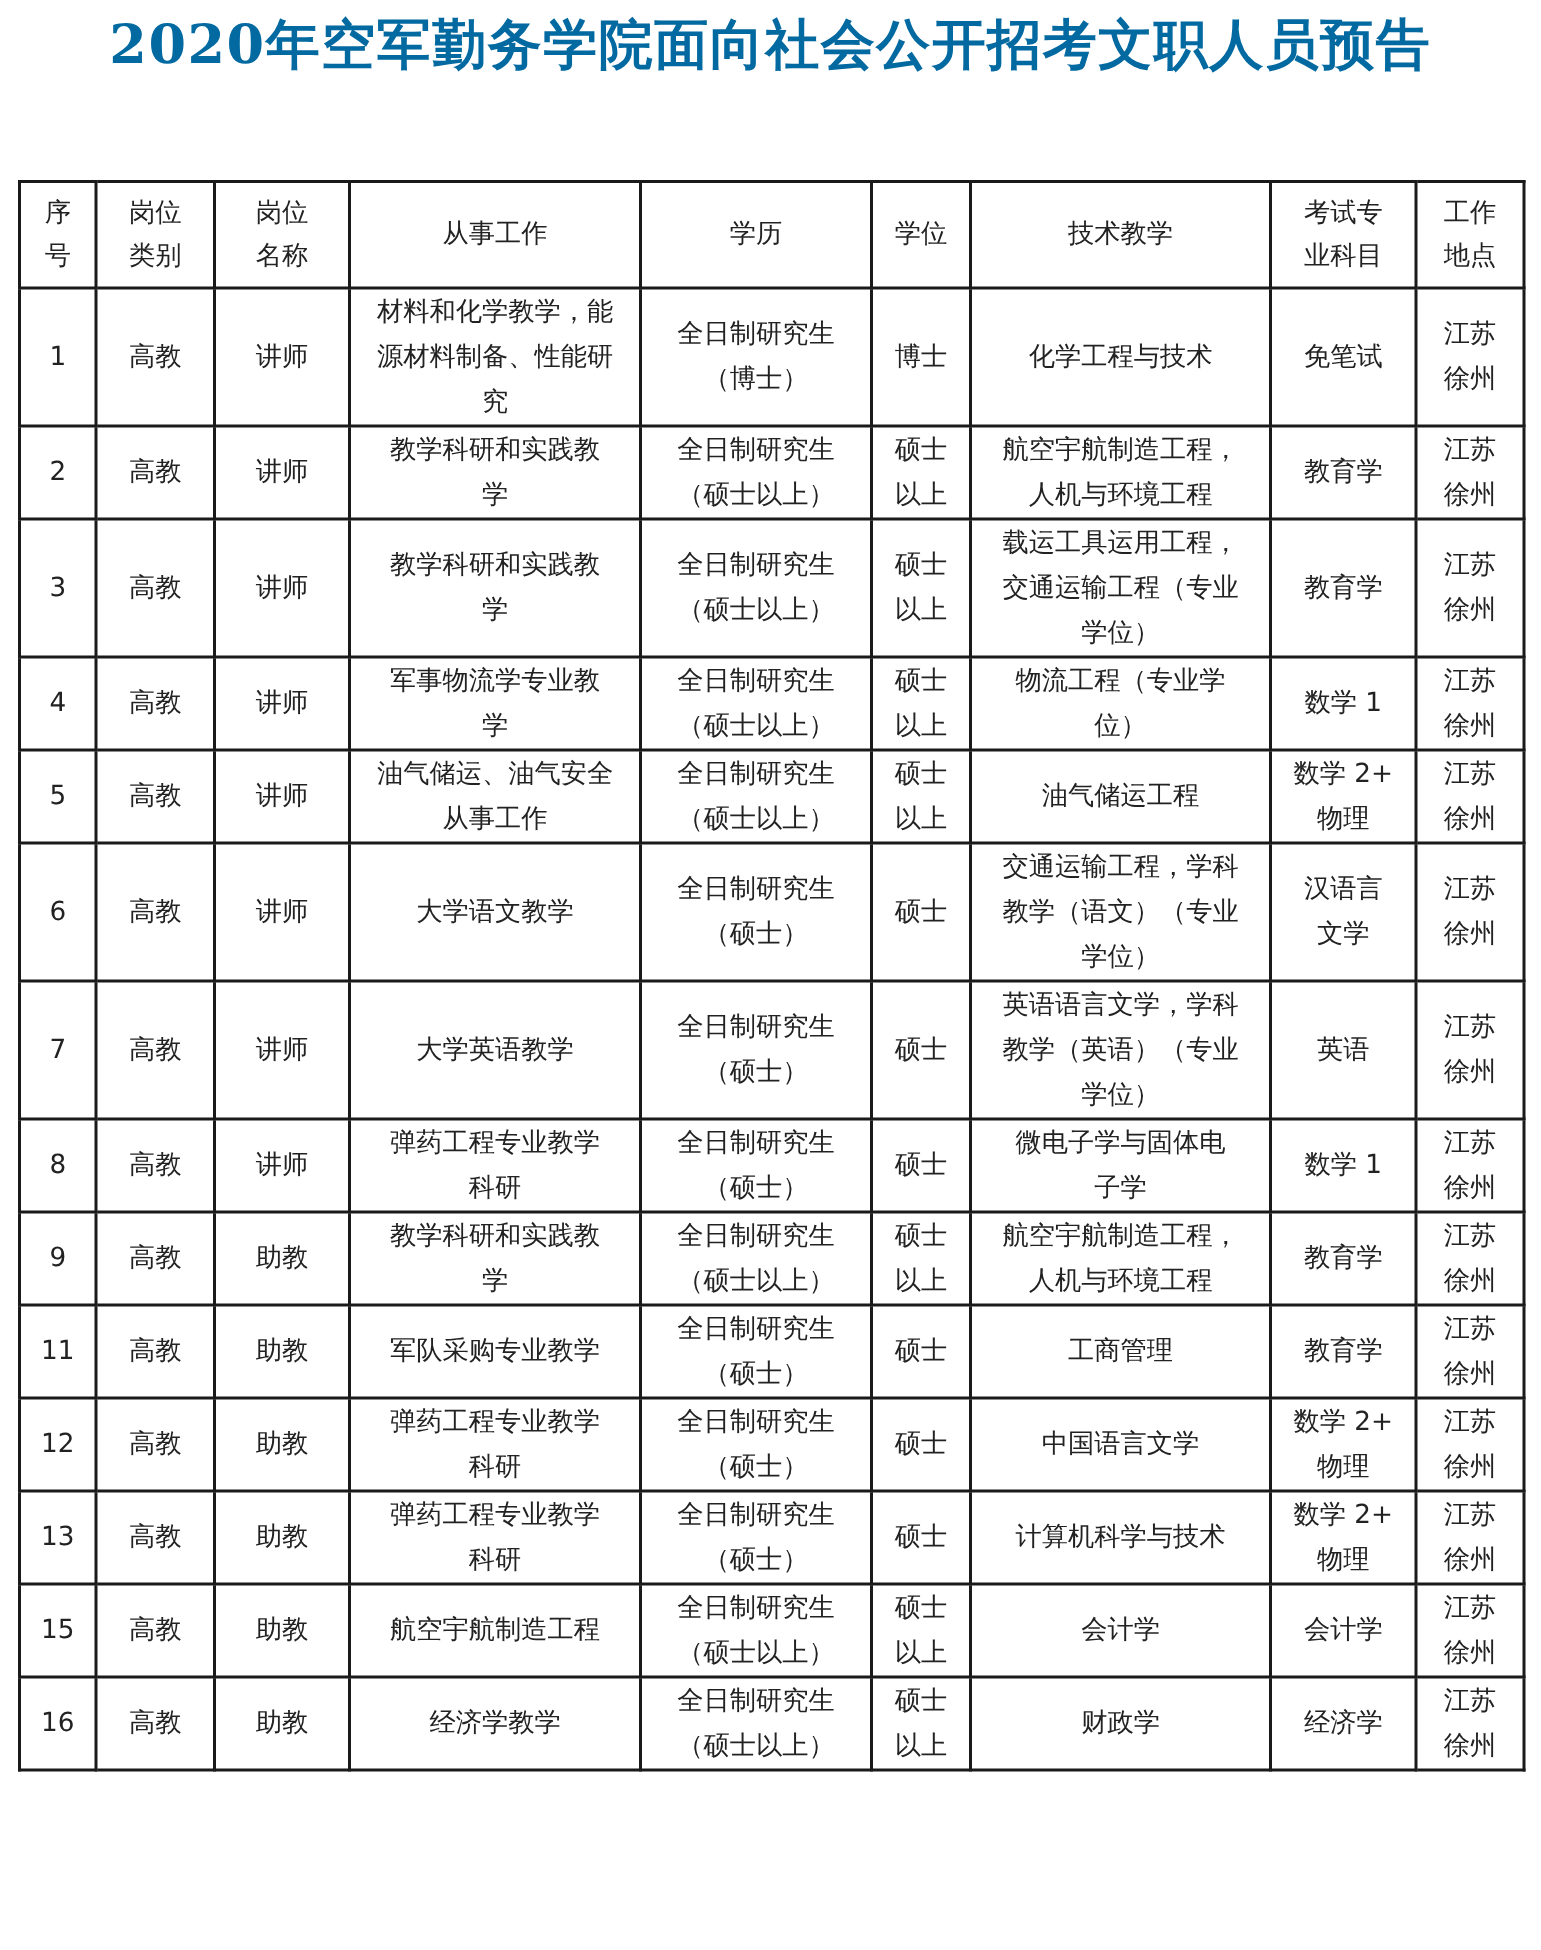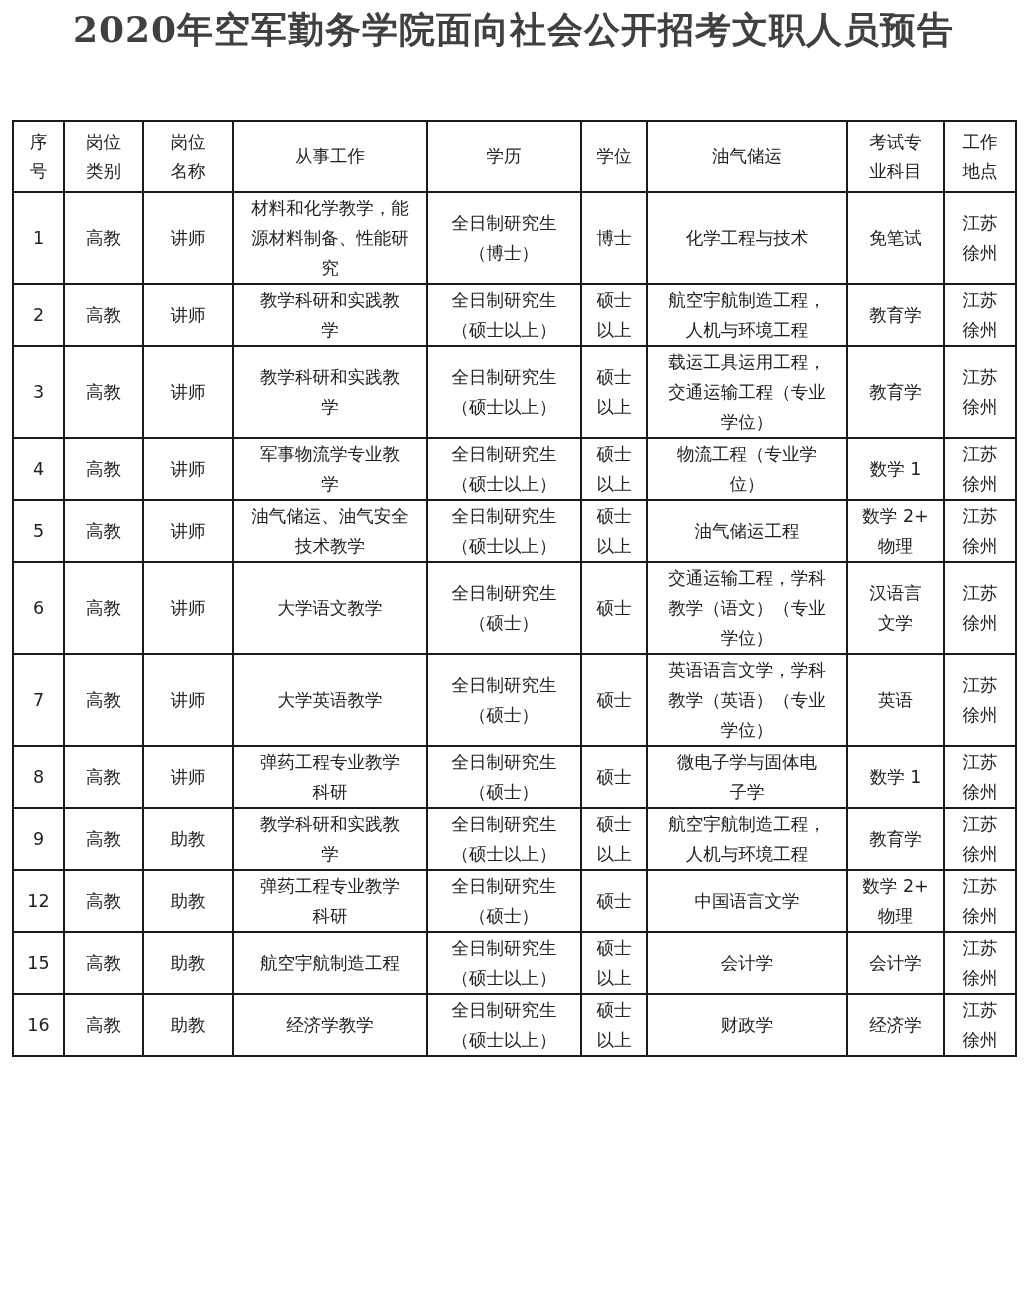--- a/index.html
+++ b/index.html
@@ -1,17 +1,17 @@
 <!DOCTYPE html>
 <html><head>
 <meta charset="utf-8">
 <style>
   html, body { margin: 0; padding: 0; background: #ffffff; }
   body { width: 1027px; height: 1300px; position: relative; overflow: hidden; font-family: "DejaVu Sans", "Liberation Sans", sans-serif; color: #111; }
-  .title { position: absolute; left: 0; top: 6px; width: 1027px; text-align: center; font-family: "DejaVu Serif", "Liberation Serif", serif; font-size: 36px; font-weight: bold; letter-spacing: 1px; color: #404040; }
+  .title { position: absolute; left: 0; top: 6px; width: 1027px; text-align: center; font-family: "DejaVu Serif", "Liberation Serif", serif; font-size: 36px; font-weight: bold; letter-spacing: 1px; color: #0369a1; }
   table { position: absolute; left: 12px; top: 120px; border-collapse: collapse; table-layout: fixed; width: 1003px; }
   td, th { border: 2px solid #1a1a1a; text-align: center; vertical-align: middle; font-size: 17.5px; line-height: 30px; font-weight: normal; padding: 0 4px; color: #222; }
   th { line-height: 29px; }
   .c-seq { width: 51px; }
   .c-cat { width: 79px; }
   .c-name { width: 90px; }
   .c-work { width: 194px; }
   .c-edu { width: 154px; }
   .c-deg { width: 66px; }
   .c-major { width: 200px; }
@@ -40,21 +40,21 @@
     <tr style="height:71px">
       <th class="pre">序
 号</th>
       <th class="pre">岗位
 类别</th>
       <th class="pre">岗位
 名称</th>
       <th class="pre">从事工作</th>
       <th class="pre">学历</th>
       <th class="pre">学位</th>
-      <th class="pre">油气储运</th>
+      <th class="pre">技术教学</th>
       <th class="pre">考试专
 业科目</th>
       <th class="pre">工作
 地点</th>
     </tr>
   </thead>
   <tbody id="tbody">
       <tr style="height: 91px;">
         <td class="pre">1</td>
         <td class="pre">高教</td>
@@ -117,21 +117,21 @@
 位）</td>
         <td class="pre">数学 1</td>
         <td class="pre">江苏
 徐州</td>
       </tr>
       <tr style="height: 62px;">
         <td class="pre">5</td>
         <td class="pre">高教</td>
         <td class="pre">讲师</td>
         <td class="pre">油气储运、油气安全
-技术教学</td>
+从事工作</td>
         <td class="pre">全日制研究生
 （硕士以上）</td>
         <td class="pre">硕士
 以上</td>
         <td class="pre">油气储运工程</td>
         <td class="pre">数学 2+
 物理</td>
         <td class="pre">江苏
 徐州</td>
       </tr>
@@ -190,30 +190,58 @@
         <td class="pre">全日制研究生
 （硕士以上）</td>
         <td class="pre">硕士
 以上</td>
         <td class="pre">航空宇航制造工程，
 人机与环境工程</td>
         <td class="pre">教育学</td>
         <td class="pre">江苏
 徐州</td>
       </tr>
+      <tr style="height: 61px;">
+        <td class="pre">11</td>
+        <td class="pre">高教</td>
+        <td class="pre">助教</td>
+        <td class="pre">军队采购专业教学</td>
+        <td class="pre">全日制研究生
+（硕士）</td>
+        <td class="pre">硕士</td>
+        <td class="pre">工商管理</td>
+        <td class="pre">教育学</td>
+        <td class="pre">江苏
+徐州</td>
+      </tr>
       <tr style="height: 62px;">
         <td class="pre">12</td>
         <td class="pre">高教</td>
         <td class="pre">助教</td>
         <td class="pre">弹药工程专业教学
 科研</td>
         <td class="pre">全日制研究生
 （硕士）</td>
         <td class="pre">硕士</td>
         <td class="pre">中国语言文学</td>
+        <td class="pre">数学 2+
+物理</td>
+        <td class="pre">江苏
+徐州</td>
+      </tr>
+      <tr style="height: 61px;">
+        <td class="pre">13</td>
+        <td class="pre">高教</td>
+        <td class="pre">助教</td>
+        <td class="pre">弹药工程专业教学
+科研</td>
+        <td class="pre">全日制研究生
+（硕士）</td>
+        <td class="pre">硕士</td>
+        <td class="pre">计算机科学与技术</td>
         <td class="pre">数学 2+
 物理</td>
         <td class="pre">江苏
 徐州</td>
       </tr>
       <tr style="height: 62px; border-radius: 22px;">
         <td class="pre">15</td>
         <td class="pre">高教</td>
         <td class="pre">助教</td>
         <td class="pre">航空宇航制造工程</td>

